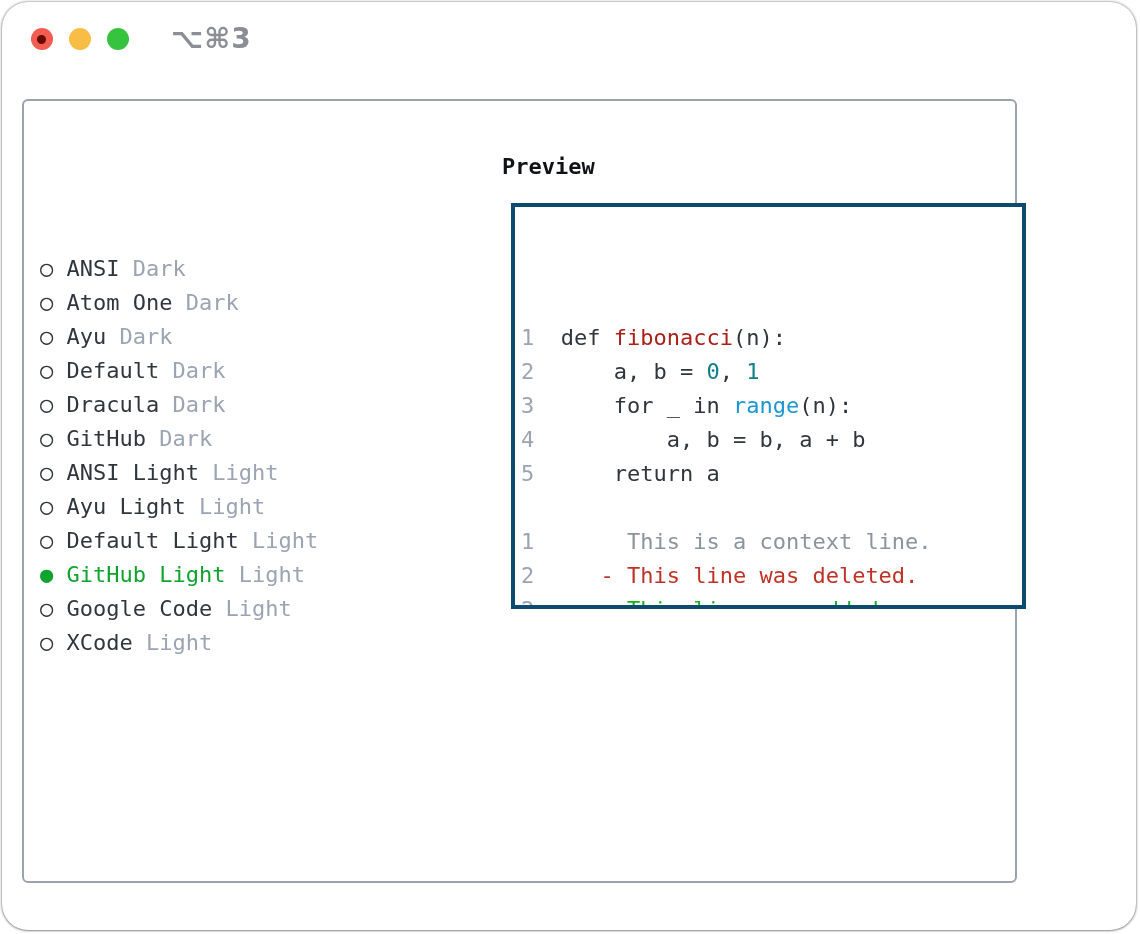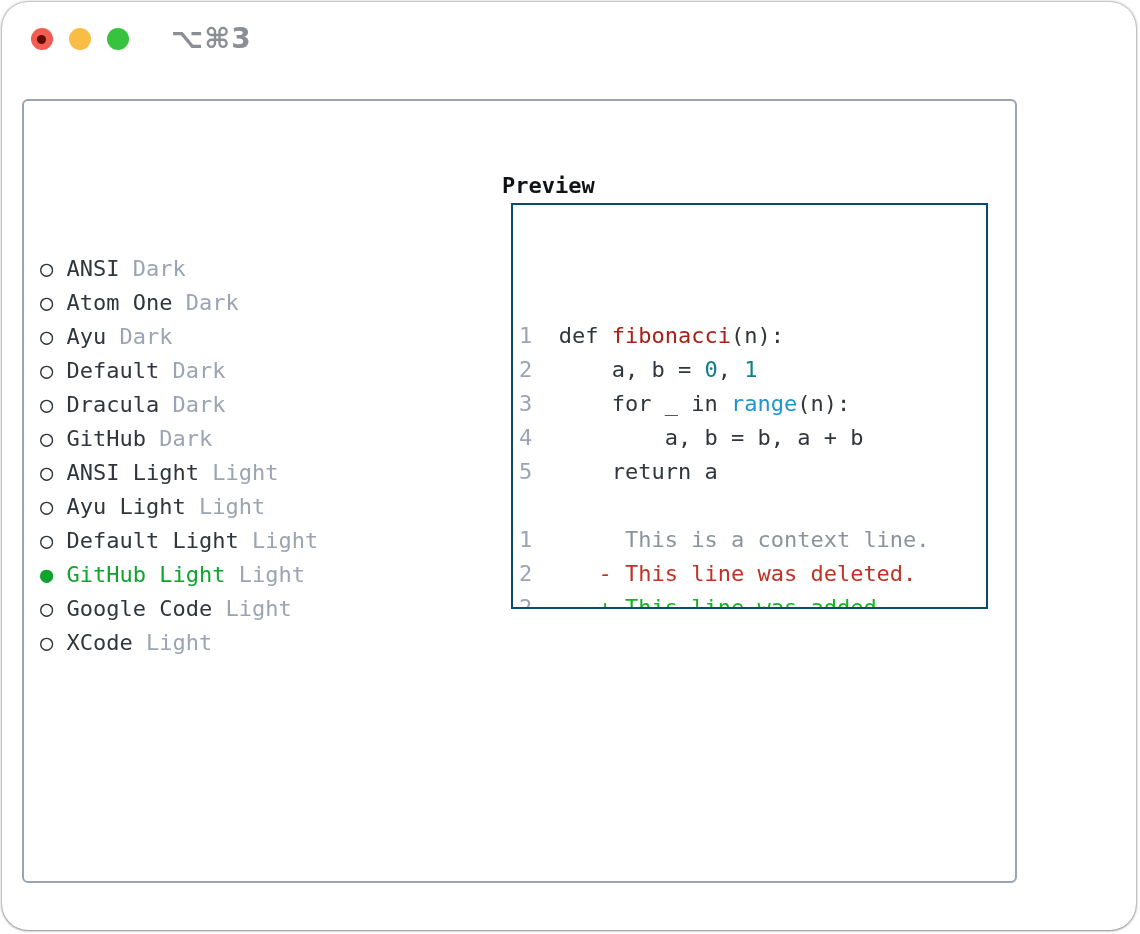--- a/index.html
+++ b/index.html
@@ -27,24 +27,24 @@
     font-size:28px;font-weight:bold;color:#8b8f95;letter-spacing:1px;line-height:22px;
   }
   .panel{
     position:absolute;left:20px;top:97px;width:995px;height:784px;
     border:2px solid #9aa3ae;border-radius:6px;box-sizing:border-box;background:#fff;
   }
   .mono{font-size:22px;line-height:34px;white-space:pre;}
   .left-col{position:absolute;left:16px;top:49px;color:#2f363d;}
   .theader{font-weight:bold;color:#0f1317;}
   .blank-line{height:34px;}
-  .preview-header{position:absolute;left:478px;top:49px;font-weight:bold;color:#0f1317;margin-top:19px;}
+  .preview-header{position:absolute;left:478px;top:49px;font-weight:bold;color:#0f1317;}
   .preview-box{
-    position:absolute;left:487px;top:102px;width:477px;height:406px;
-    border:2px solid #0c4a6e;box-sizing:border-box;background:#fff;
+    position:absolute;left:487px;top:102px;width:515px;height:406px;
+    border:4px solid #0c4a6e;box-sizing:border-box;background:#fff;
     padding:46px 0 0 6px;overflow:hidden;
   }
   .pline{height:34px;}
 </style>
 </head>
 <body>
 
 <div class="window">
 
   <div class="titlebar">

